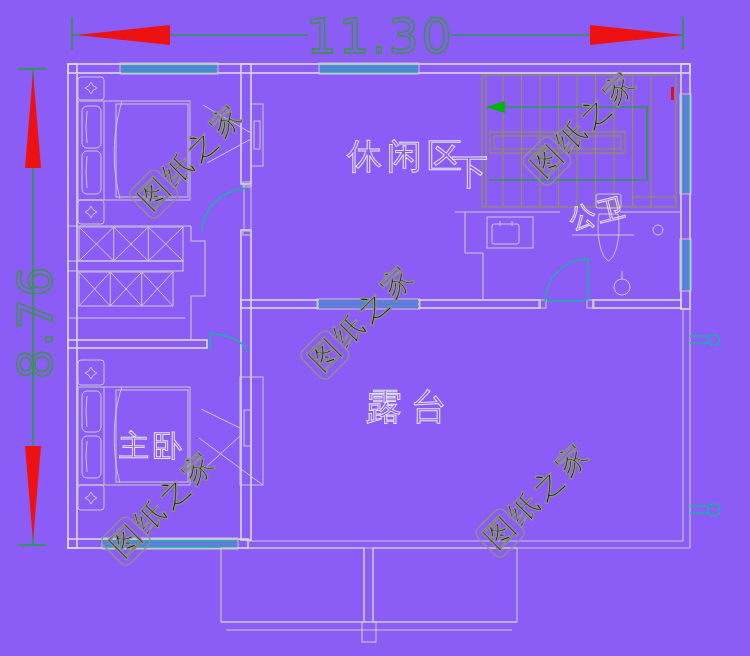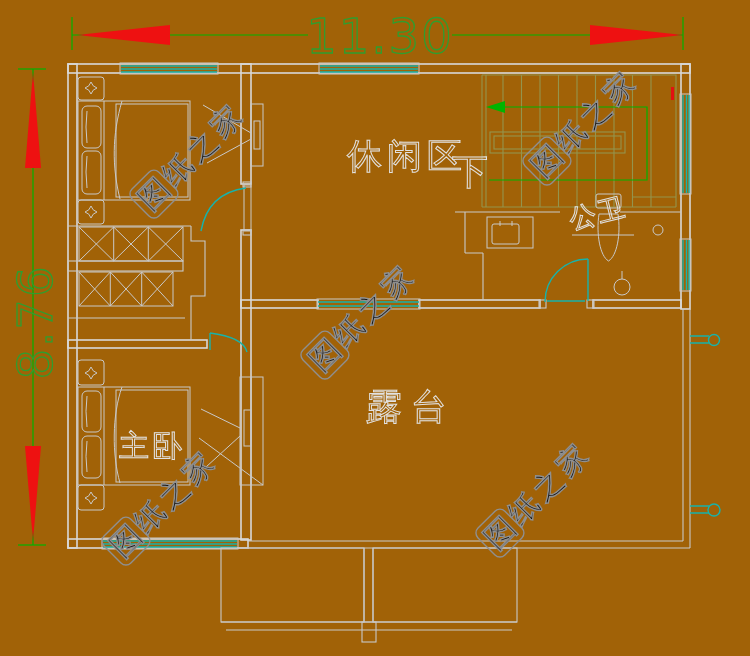--- a/index.html
+++ b/index.html
@@ -1,16 +1,16 @@
 <!DOCTYPE html>
 <html><head>
 <meta charset="utf-8">
 <style>
   html,body{margin:0;padding:0;background:#000;}
-  .canvas{position:relative;width:750px;height:656px;background:#a16207;overflow:hidden;}
+  .canvas{position:relative;width:750px;height:656px;background:#8b5cf6;overflow:hidden;}
   svg{display:block;}
   .dim-t{fill:none;stroke:#2f9e2f;stroke-width:1.3px;font-family:"DejaVu Sans",sans-serif;font-size:48px;letter-spacing:2px;}
   .lbl{fill:none;stroke:#e2e2e2;stroke-width:1px;font-family:"DejaVu Sans",sans-serif;}
   .wm-text{fill:#141414;stroke:#8f8f8f;stroke-width:1.4px;font-family:"DejaVu Sans",sans-serif;font-size:30px;letter-spacing:4px;}
   .wm-box{fill:none;stroke:#8f8f8f;stroke-width:1.4px;}
   .wall{stroke:#d9d9d9;fill:none;stroke-width:1.6;}
   .wallthin{stroke:#c9c9c9;fill:none;stroke-width:1.1;}
   .cyan{stroke:#17b3ab;fill:none;stroke-width:1.4;}
   .olive{stroke:#94944d;fill:none;stroke-width:1.1;}
   .green{stroke:#00b400;fill:none;stroke-width:1.2;}

